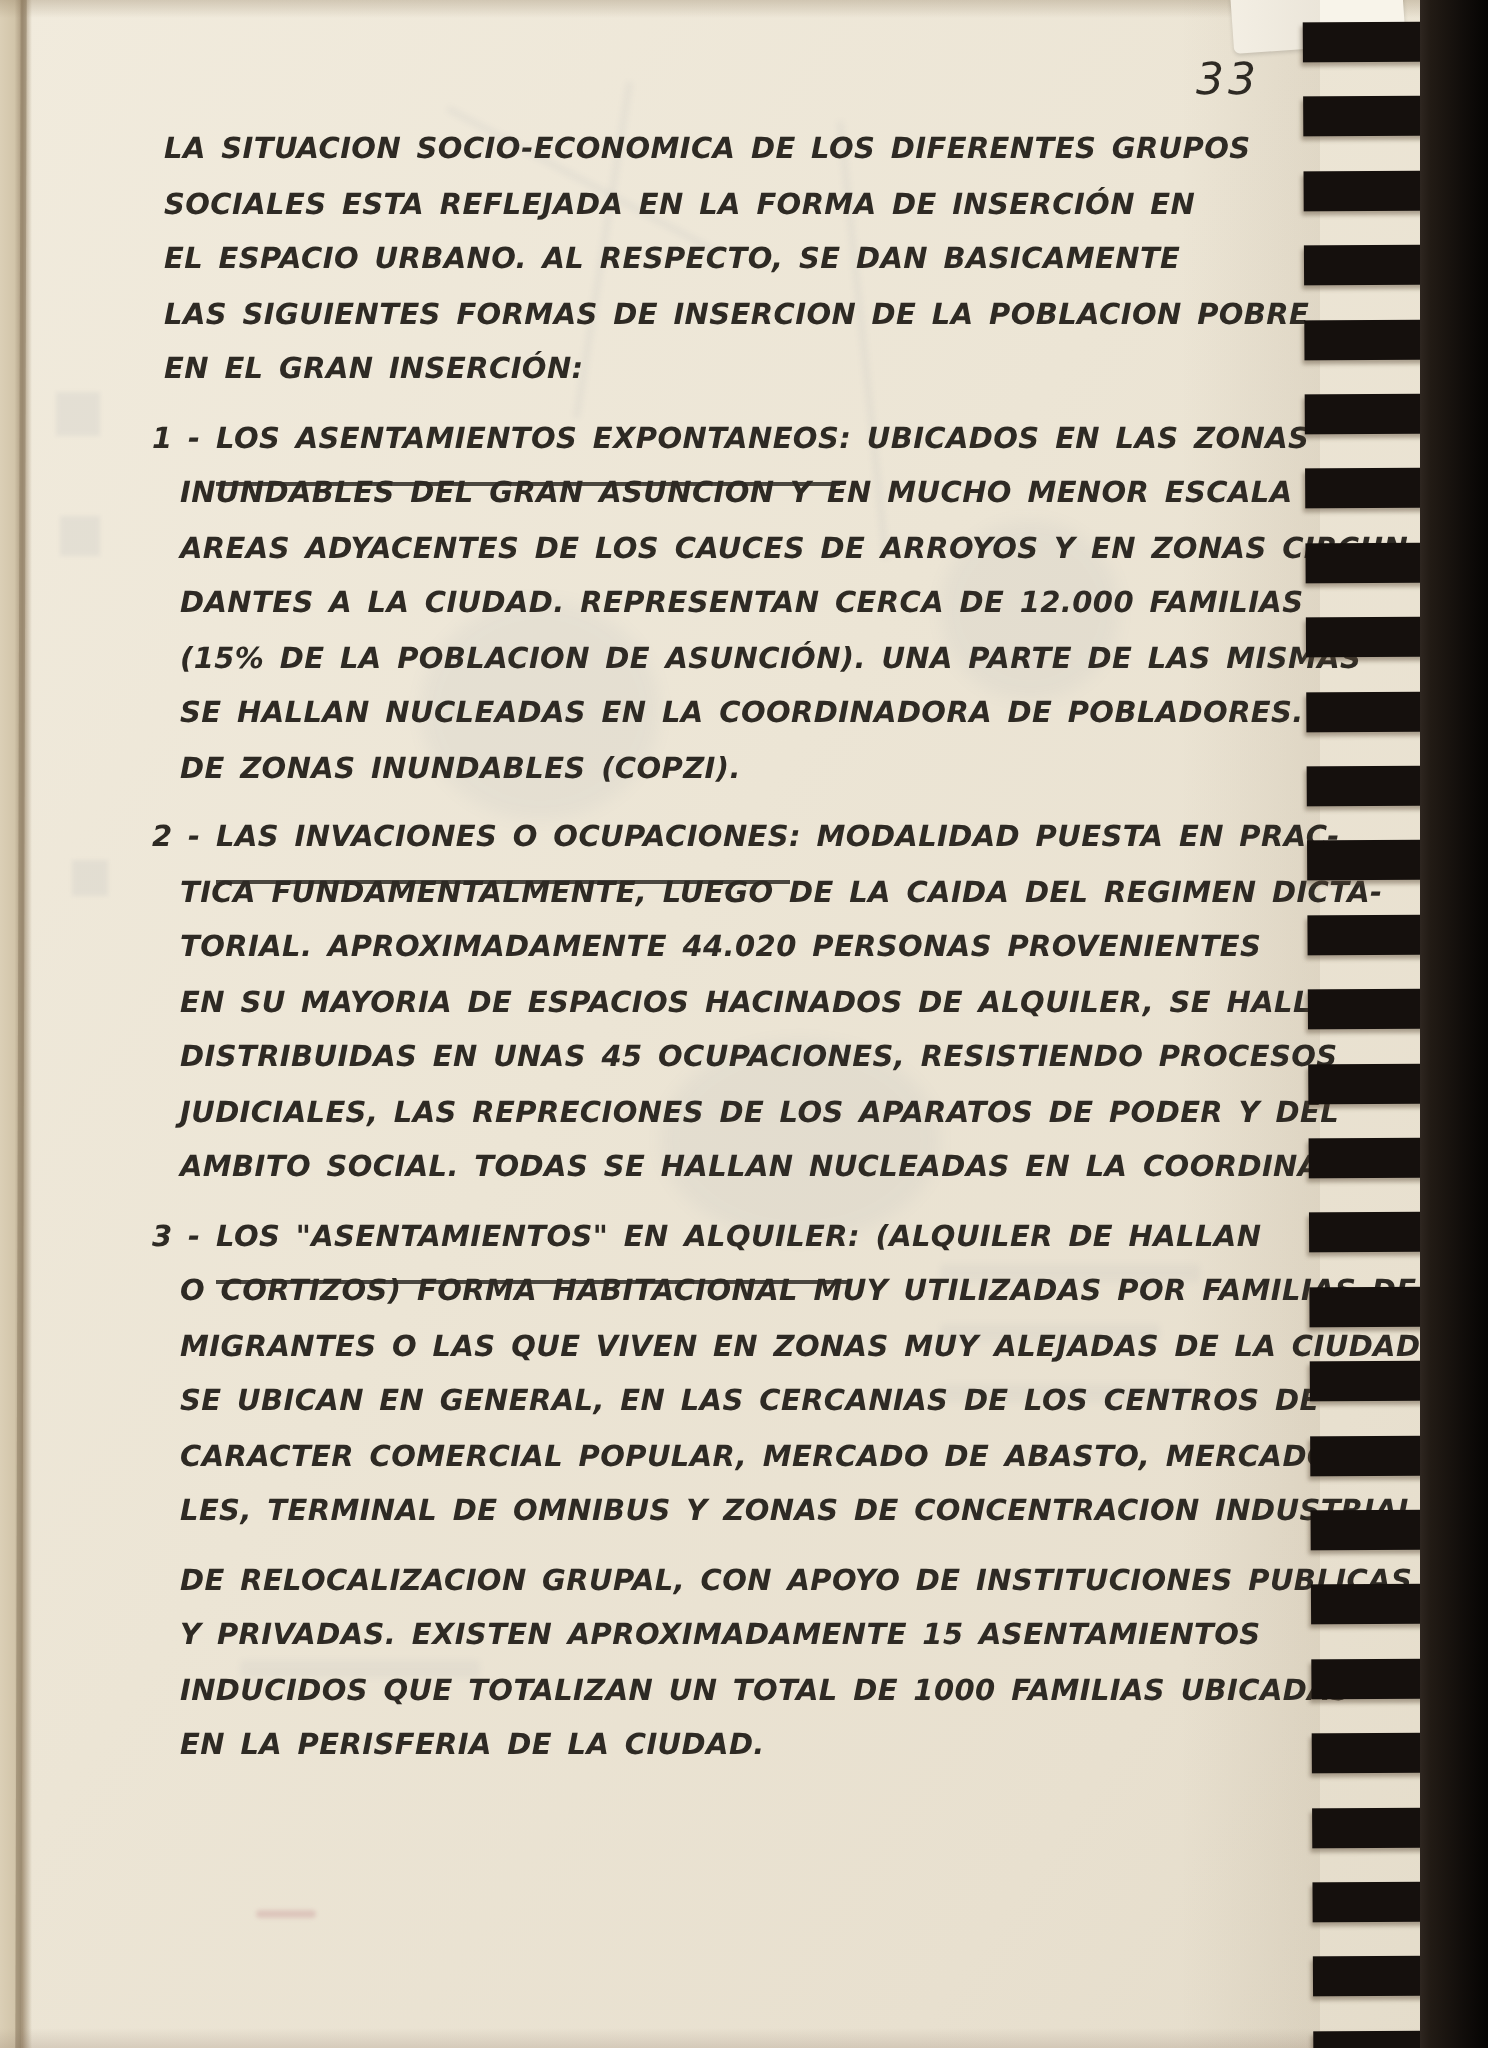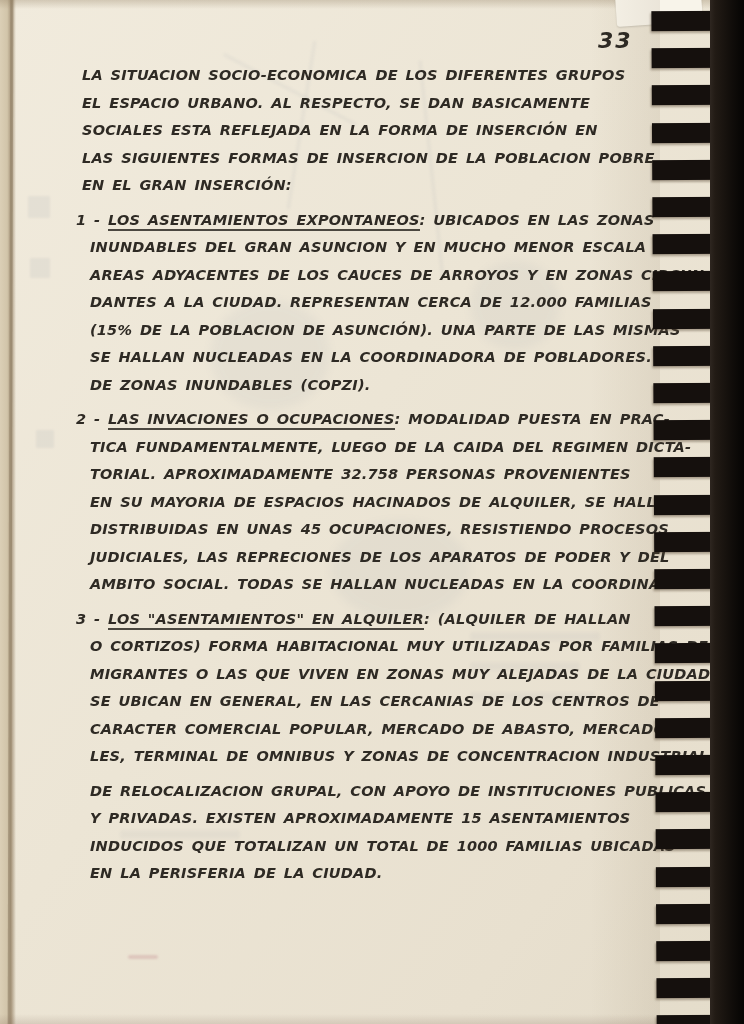--- a/index.html
+++ b/index.html
@@ -32,24 +32,24 @@
   
   .content {
     position:absolute; left:76px; top:62px; width:578px;
     color:#2e2a24; font-size:14.5px; font-weight:bold; font-style:italic;
     letter-spacing:.2px; word-spacing:2.5px; line-height:27.5px;
   }
   .content p { margin:0; white-space:nowrap; }
   .intro { margin:0 0 7px 6px; }
   .sec   { margin:0 0 7px 0; }
   .sec .cont { padding-left:14px; }
-  .u { border-bottom:2px solid rgba(46,42,36,.85); padding-bottom:1px; }
+  .u { border-bottom:2px solid rgba(46,42,36,.85); padding-bottom:13px; }
   .page-number {
     position:absolute; left:598px; top:28px;
-    color:#2e2a24; font-size:22px; font-weight:bold; font-style:italic; letter-spacing:2px;
+    color:#2e2a24; font-size:22px; font-weight:normal; font-style:italic; letter-spacing:2px;
   }
 
   
   .binding-spine { position:absolute; right:0; top:0; width:34px; height:100%;
     background:linear-gradient(to left,#050403 0%,#120e0b 40%,#221b15 85%,#2e2620 100%); }
   .binding-teeth { position:absolute; right:24px; top:4px; height:1024px; width:66px;
     transform:rotate(-.3deg);
     background:repeating-linear-gradient(to bottom,
       rgba(0,0,0,0) 0px, rgba(0,0,0,0) 7px,
       #15100d 7px, #15100d 27px,
@@ -84,40 +84,40 @@
   <div class="edge-bottom"></div>
   <div class="corner-tear"></div>
   <div class="right-shade"></div>
 
   <div class="page-number">33</div>
 
   <div class="content">
 
     <div class="intro">
       <p>LA SITUACION SOCIO-ECONOMICA DE LOS DIFERENTES GRUPOS</p>
+      <p>SOCIALES ESTA REFLEJADA EN LA FORMA DE INSERCIÓN EN</p>
       <p>EL ESPACIO URBANO. AL RESPECTO, SE DAN BASICAMENTE</p>
-      <p>SOCIALES ESTA REFLEJADA EN LA FORMA DE INSERCIÓN EN</p>
       <p>LAS SIGUIENTES FORMAS DE INSERCION DE LA POBLACION POBRE</p>
       <p>EN EL GRAN INSERCIÓN:</p>
     </div>
 
     <div class="sec">
       <p class="first"><span>1 - </span><span class="u">LOS ASENTAMIENTOS EXPONTANEOS</span><span>: UBICADOS EN LAS ZONAS</span></p>
       <p class="cont">INUNDABLES DEL GRAN ASUNCION Y EN MUCHO MENOR ESCALA EN LAS</p>
       <p class="cont">AREAS ADYACENTES DE LOS CAUCES DE ARROYOS Y EN ZONAS CIRCUN-</p>
       <p class="cont">DANTES A LA CIUDAD. REPRESENTAN CERCA DE 12.000 FAMILIAS</p>
       <p class="cont">(15% DE LA POBLACION DE ASUNCIÓN). UNA PARTE DE LAS MISMAS</p>
       <p class="cont">SE HALLAN NUCLEADAS EN LA COORDINADORA DE POBLADORES.</p>
       <p class="cont">DE ZONAS INUNDABLES (COPZI).</p>
     </div>
 
     <div class="sec">
       <p class="first"><span>2 - </span><span class="u">LAS INVACIONES O OCUPACIONES</span><span>: MODALIDAD PUESTA EN PRAC-</span></p>
       <p class="cont">TICA FUNDAMENTALMENTE, LUEGO DE LA CAIDA DEL REGIMEN DICTA-</p>
-      <p class="cont">TORIAL. APROXIMADAMENTE 32.758 PERSONAS PROVENIENTES</p>
+      <p class="cont">TORIAL. APROXIMADAMENTE 44.020 PERSONAS PROVENIENTES</p>
       <p class="cont">EN SU MAYORIA DE ESPACIOS HACINADOS DE ALQUILER, SE HALLAN</p>
       <p class="cont">DISTRIBUIDAS EN UNAS 45 OCUPACIONES, RESISTIENDO PROCESOS</p>
       <p class="cont">JUDICIALES, LAS REPRECIONES DE LOS APARATOS DE PODER Y DEL</p>
       <p class="cont">AMBITO SOCIAL. TODAS SE HALLAN NUCLEADAS EN LA COORDINA-</p>
     </div>
 
     <div class="sec">
       <p class="first"><span>3 - </span><span class="u">LOS "ASENTAMIENTOS" EN ALQUILER</span><span>: (ALQUILER DE HALLAN</span></p>
       <p class="cont">O CORTIZOS) FORMA HABITACIONAL MUY UTILIZADAS POR FAMILIAS DE</p>
       <p class="cont">MIGRANTES O LAS QUE VIVEN EN ZONAS MUY ALEJADAS DE LA CIUDAD.</p>

